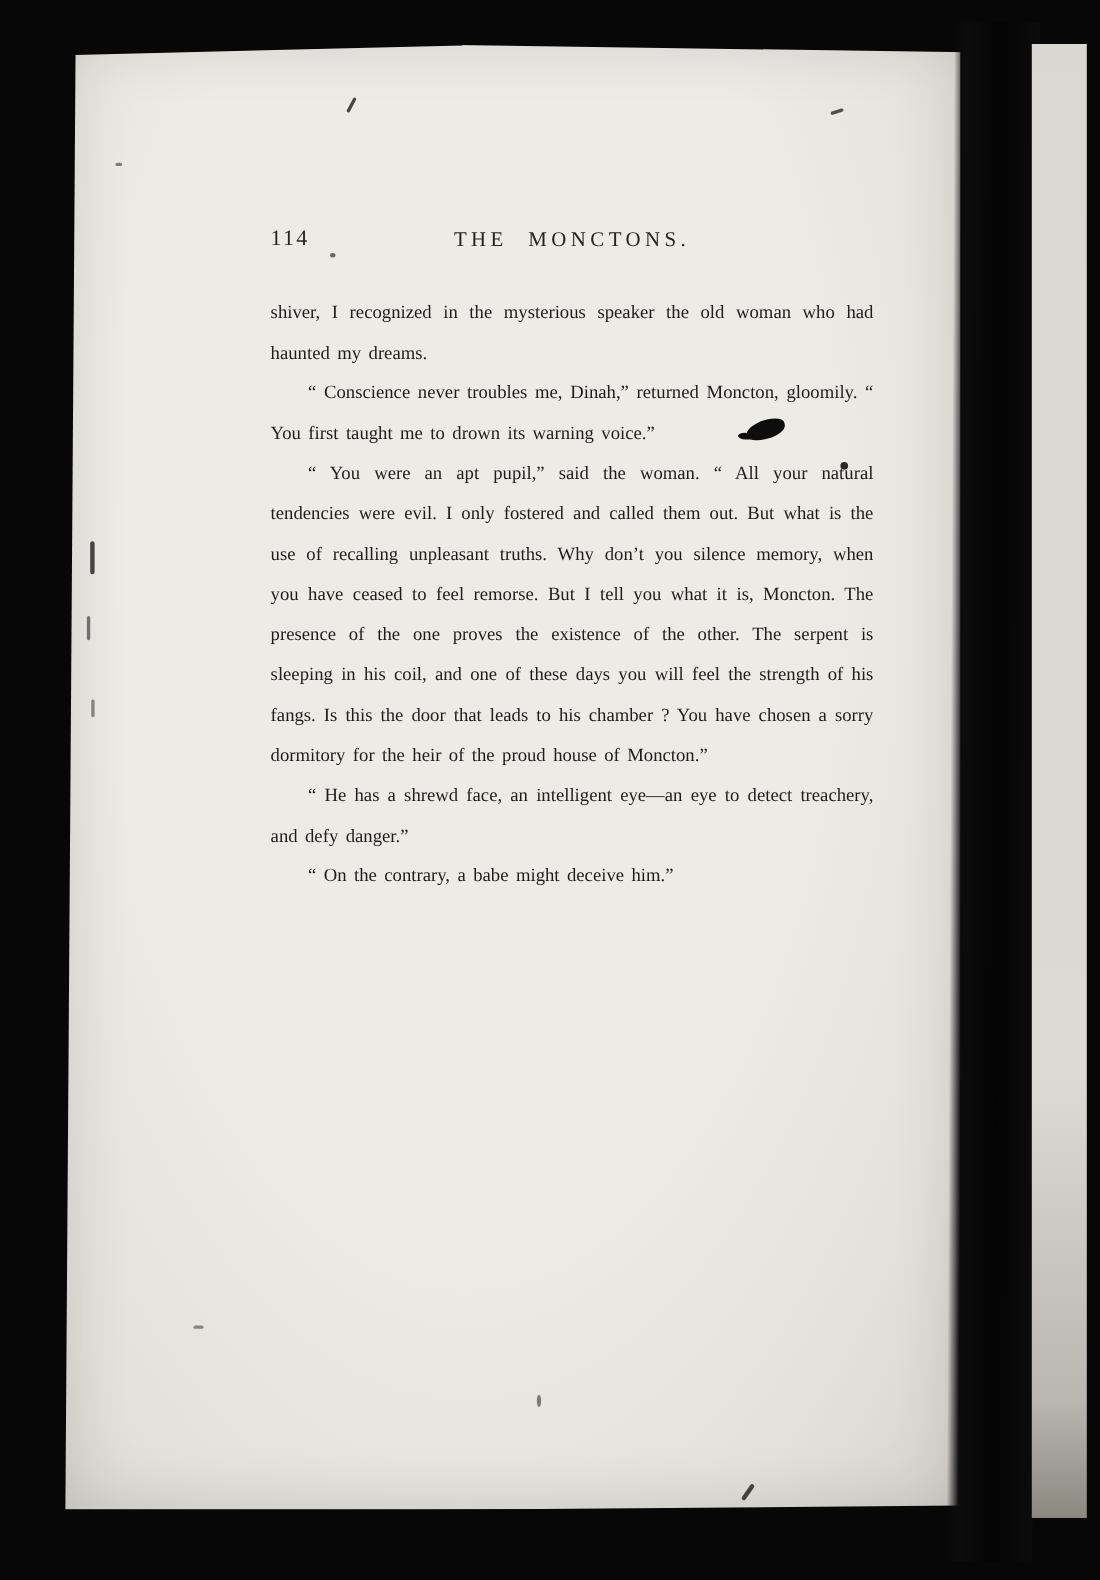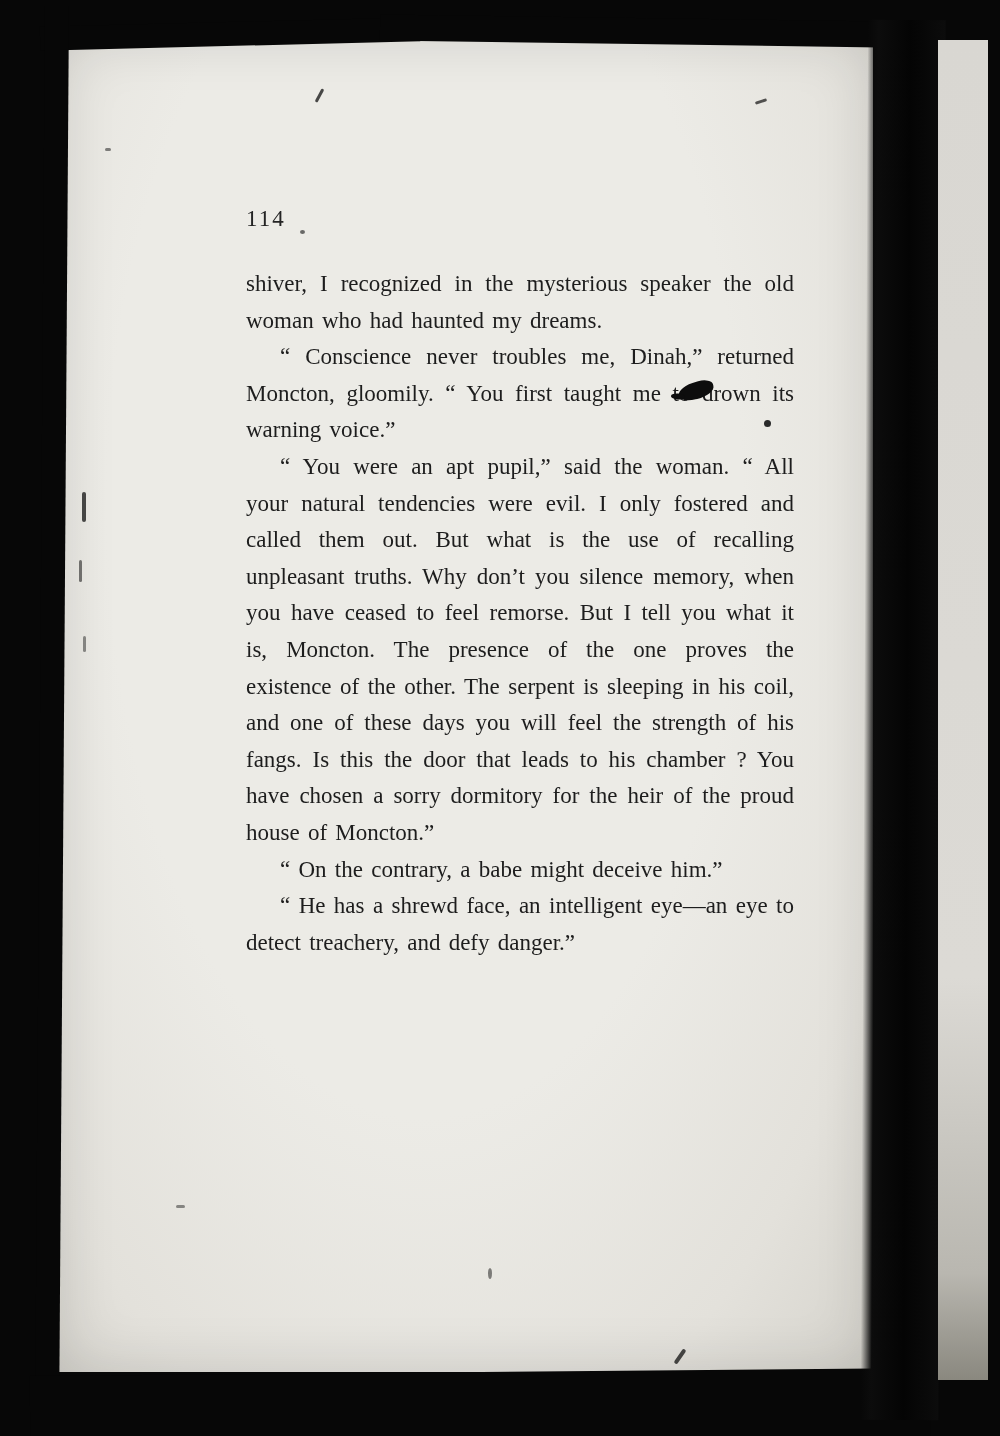--- a/index.html
+++ b/index.html
@@ -45,31 +45,31 @@
 
   
   .page-inner {
     position: absolute;
     left: 188px; top: 168px;
     width: 548px;
   }
   .page-header { position: relative; height: 34px; margin-bottom: 28px; }
   .page-number {
     position: absolute; left: 0; top: 2px;
-    font-size: 23px; letter-spacing: 2px; color: #242424;
+    font-size: 20px; letter-spacing: 2px; color: #242424;
   }
   .running-title {
     position: absolute; left: 0; right: 0; top: 4px;
     text-align: center;
     font-size: 19px; letter-spacing: 4px; word-spacing: 10px;
     color: #242424;
   }
 
   .page-body p {
-    font-size: 23px;
+    font-size: 17px;
     line-height: 36.6px;
     text-align: justify;
     color: #1d1d1d;
     word-spacing: 2.5px;
     text-indent: 34px;
   }
   .page-body p:first-child { text-indent: 0; }
 
   
   .smudge, .speck { position: absolute; background: #101010; }
@@ -101,28 +101,29 @@
 </head>
 <body>
 
 <div class="scan">
 
   <div class="page">
     <div class="page-inner">
 
       <div class="page-header">
         <span class="page-number">114</span>
+        <span class="running-title">THE MONCTONS.</span>
       </div>
 
       <div class="page-body">
         <p>shiver, I recognized in the mysterious speaker the old woman who had haunted my dreams.</p>
         <p>“ Conscience never troubles me, Dinah,” returned Moncton, gloomily. “ You first taught me to drown its warning voice.”</p>
         <p>“ You were an apt pupil,” said the woman. “ All your natural tendencies were evil. I only fostered and called them out. But what is the use of recalling unpleasant truths. Why don’t you silence memory, when you have ceased to feel remorse. But I tell you what it is, Moncton. The presence of the one proves the existence of the other. The serpent is sleeping in his coil, and one of these days you will feel the strength of his fangs. Is this the door that leads to his chamber ? You have chosen a sorry dormitory for the heir of the proud house of Moncton.”</p>
+        <p>“ He has a shrewd face, an intelligent eye—an eye to detect treachery, and defy danger.”</p>
         <p>“ On the contrary, a babe might deceive him.”</p>
-        <p>“ He has a shrewd face, an intelligent eye—an eye to detect treachery, and defy danger.”</p>
       </div>
 
     </div>
   </div>
 
   <div class="tear tear-top-1"></div>
   <div class="tear tear-top-2"></div>
   <div class="tear tear-left"></div>
   <div class="tear tear-bottom"></div>
 

